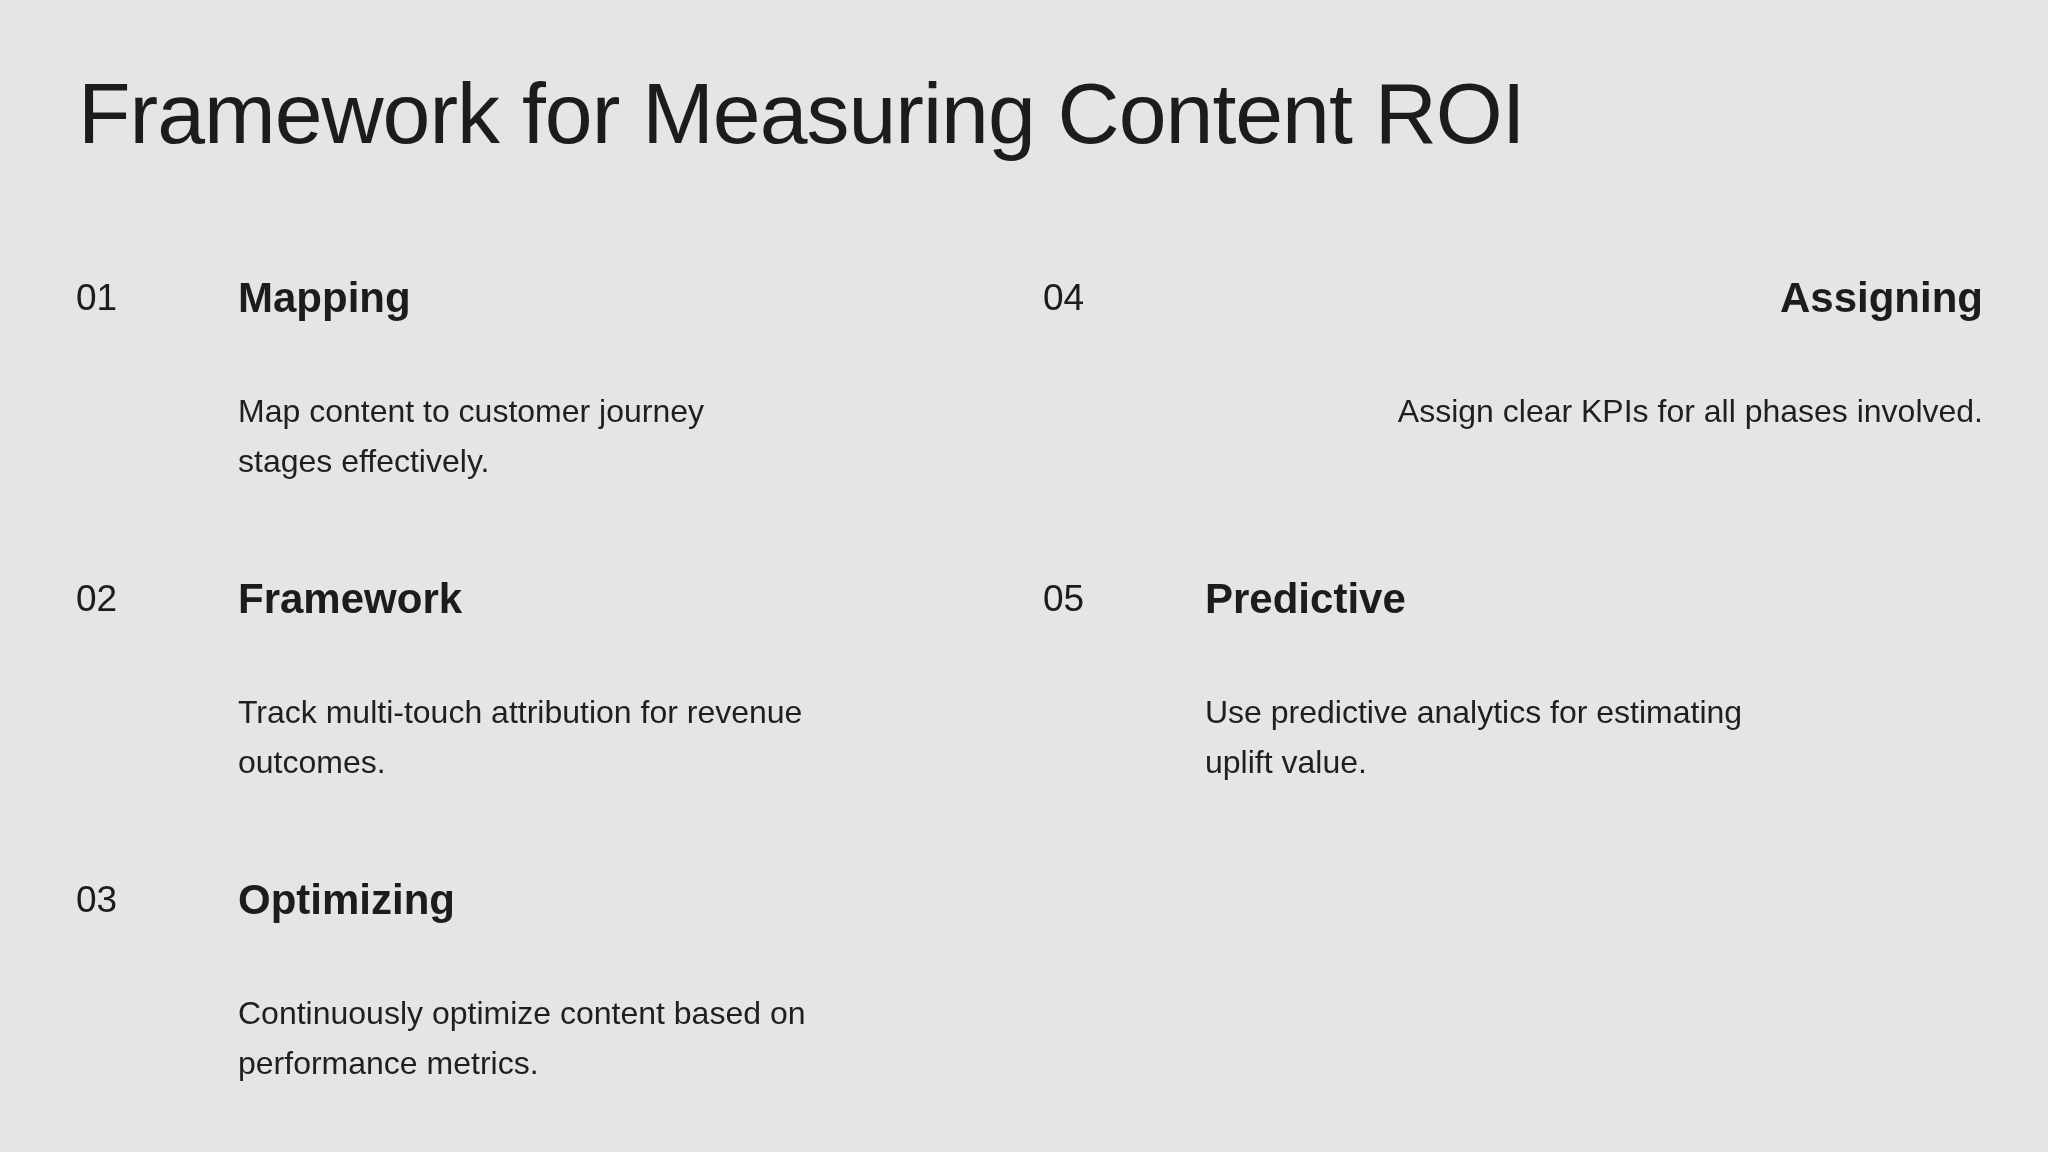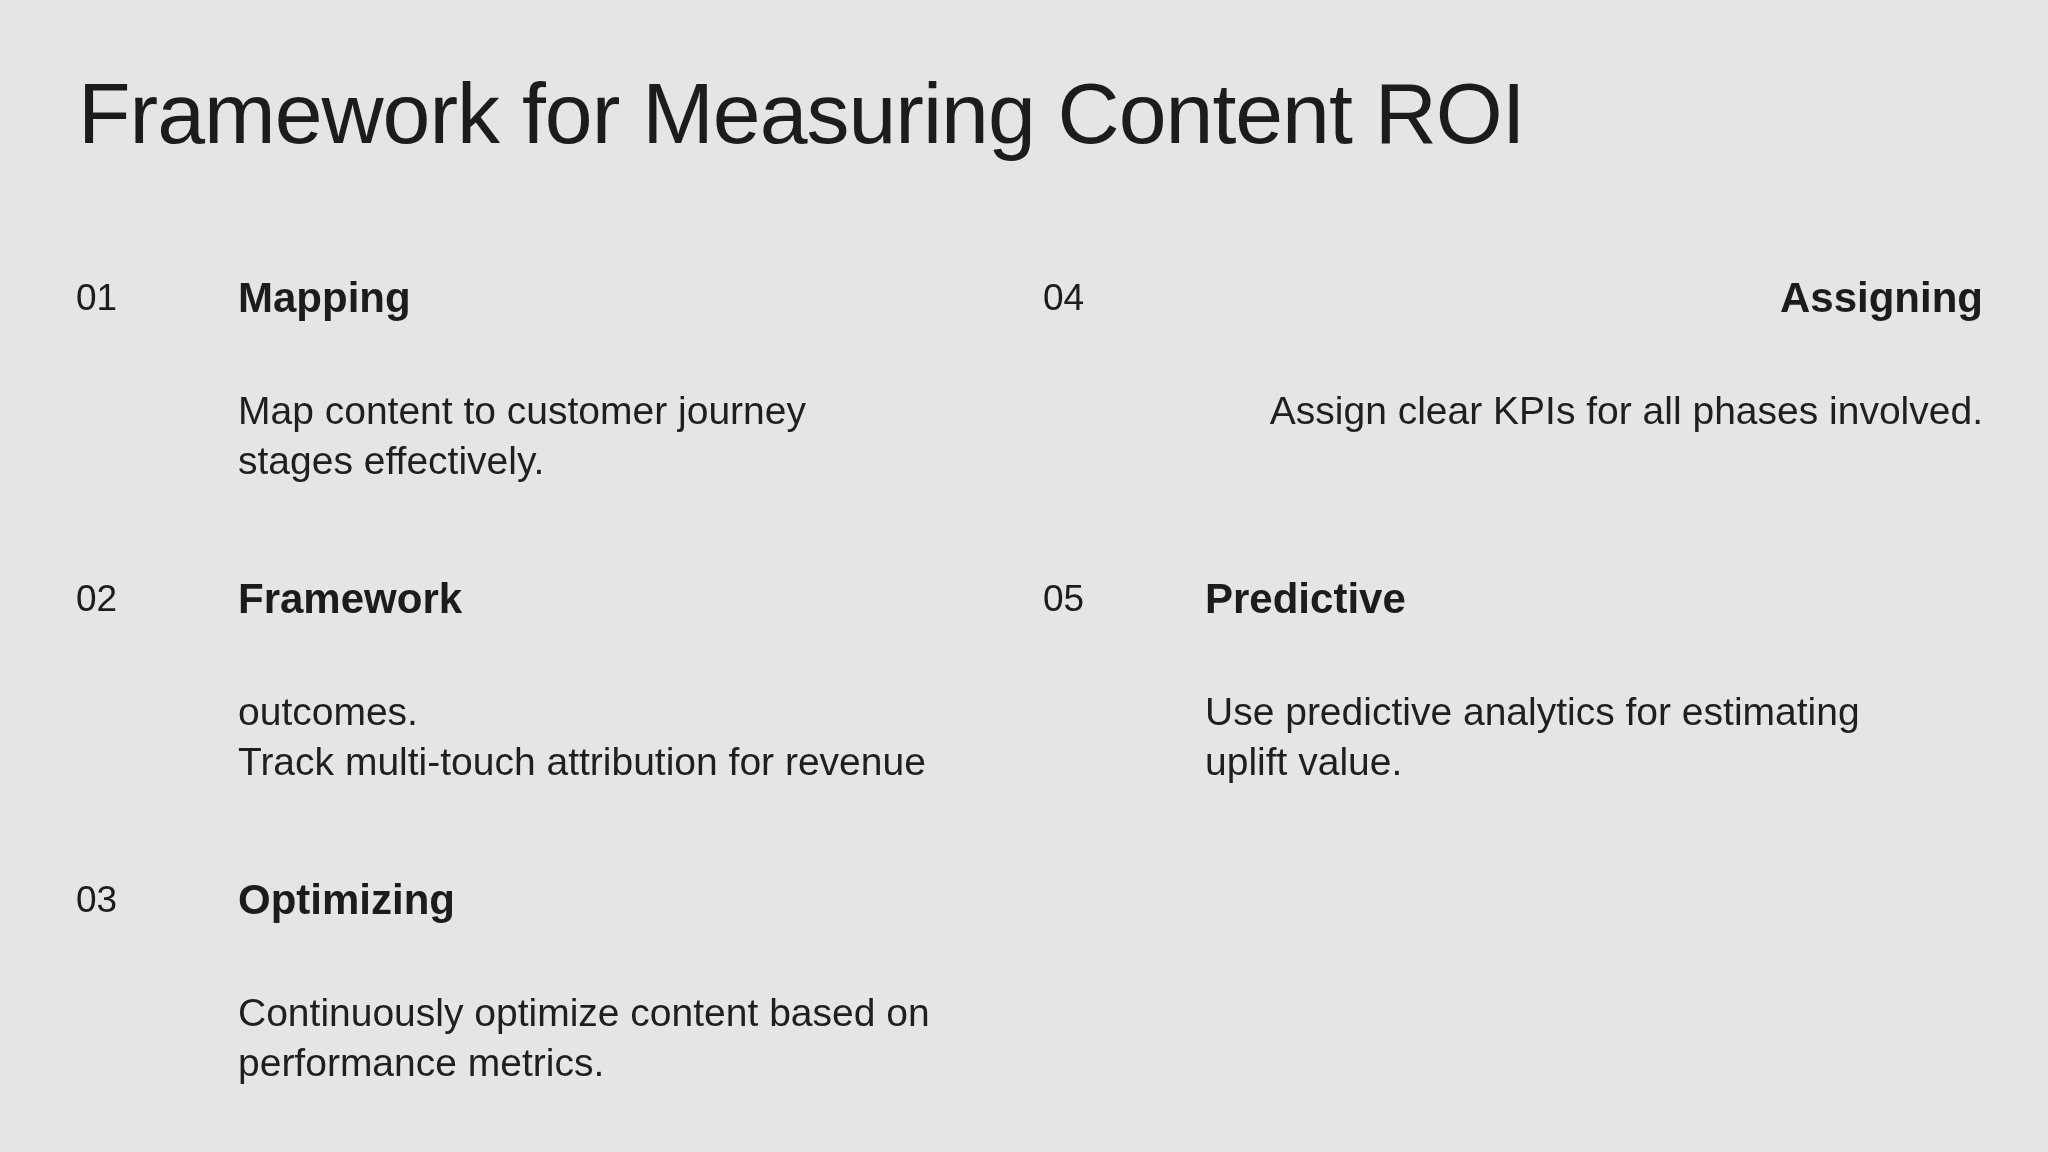--- a/index.html
+++ b/index.html
@@ -45,21 +45,21 @@
   }
   .item .heading {
     font-size: 42px;
     font-weight: 700;
     line-height: 42px;
     letter-spacing: 0;
     color: #1c1c1c;
   }
   .item .desc {
     margin-top: 67px;
-    font-size: 39px;
+    font-size: 32px;
     font-weight: 400;
     line-height: 50px;
     color: #1f1f1f;
   }
   .item .desc .line {
     white-space: nowrap;
   }
   
   .pos-r1c1 { left: 76px;   top: 277px; }
   .pos-r2c1 { left: 76px;   top: 578px; }
@@ -83,22 +83,22 @@
         <div class="line">stages effectively.</div>
       </div>
     </div>
   </div>
 
   <div class="item pos-r2c1">
     <div class="num">02</div>
     <div class="content">
       <div class="heading">Framework</div>
       <div class="desc">
+        <div class="line">Track multi-touch attribution for revenue</div>
         <div class="line">outcomes.</div>
-        <div class="line">Track multi-touch attribution for revenue</div>
       </div>
     </div>
   </div>
 
   <div class="item pos-r3c1">
     <div class="num">03</div>
     <div class="content">
       <div class="heading">Optimizing</div>
       <div class="desc">
         <div class="line">Continuously optimize content based on</div>

